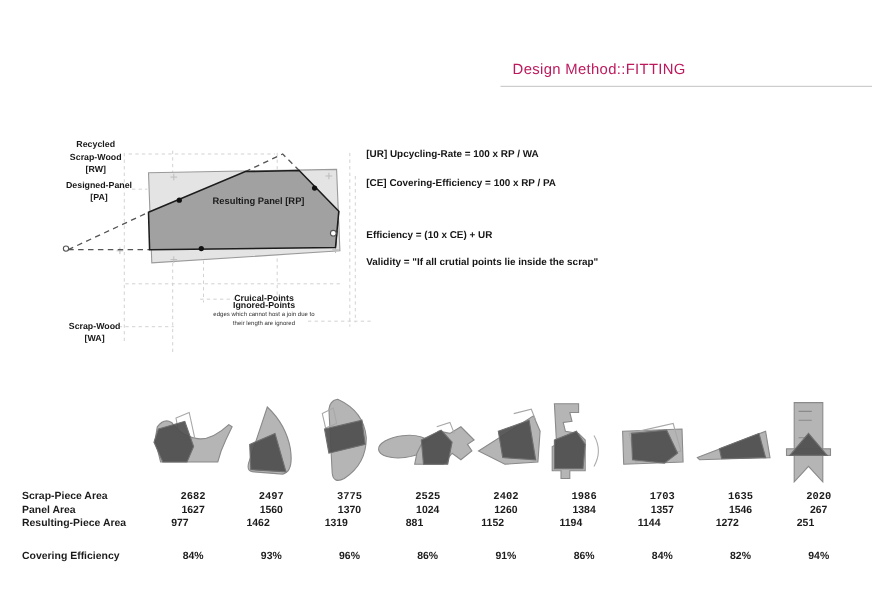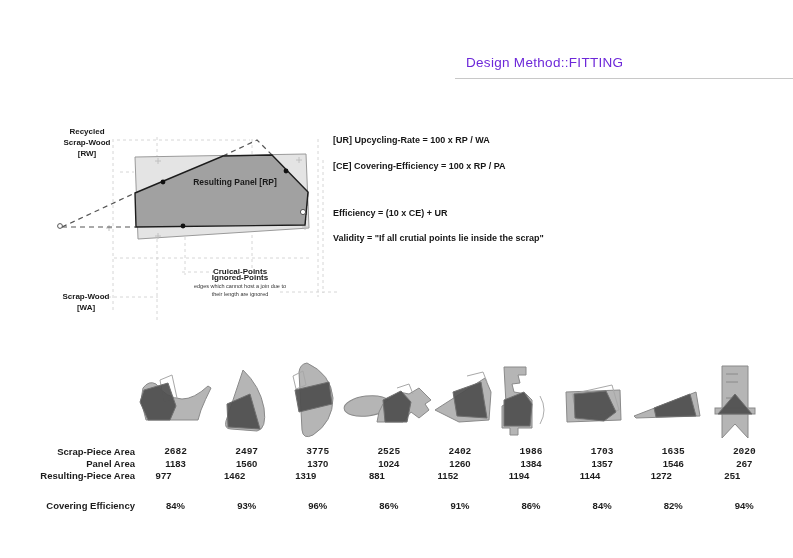--- a/index.html
+++ b/index.html
@@ -1,36 +1,36 @@
 <!DOCTYPE html>
 <html><head>
 <meta charset="utf-8">
 <style>
   html,body{margin:0;padding:0;background:#ffffff;}
   #page{position:relative;width:793px;height:558px;background:#ffffff;overflow:hidden;
         font-family:"Liberation Sans",sans-serif;color:#1a1a1a;}
   .abs{position:absolute;}
   
-  .title{font-size:13.5px;color:#6d28d9;letter-spacing:.3px;}
+  .title{font-size:13.5px;color:#be185d;letter-spacing:.3px;}
   .title-rule{height:1px;background:#c8c8c8;}
   
   .lbl{font-size:8px;font-weight:700;color:#191919;line-height:11px;text-align:center;}
   .note{font-size:5.5px;font-weight:400;color:#333;line-height:7.5px;text-align:center;}
   
   .formula{font-size:9px;font-weight:700;color:#161616;}
   
   .opt{display:flex;align-items:center;gap:7px;font-family:"Liberation Serif",serif;
        font-style:italic;color:#111;}
   .opt .txt{font-size:11.5px;white-space:nowrap;}
   .opt .sigma-col{display:flex;flex-direction:column;align-items:center;line-height:1;}
   .opt .lim{font-size:6.5px;font-style:italic;}
   .opt .sigma{font-size:24px;font-style:normal;line-height:22px;}
   sub{font-size:7px;}
   
-  .tlabel{font-size:9.5px;font-weight:700;text-align:right;width:115px;color:#1c1c1c;}
+  .tlabel{font-size:9.5px;font-weight:700;text-align:left;width:115px;color:#1c1c1c;}
   .trow{display:flex;width:640px;}
   .tcell{width:71.1px;text-align:center;font-size:9.5px;font-weight:700;color:#1c1c1c;
          flex:0 0 71.1px;}
   svg{display:block;}
 </style>
 </head>
 <body>
 
 <div id="page">
 
@@ -82,20 +82,24 @@
 
     <circle cx="263" cy="87" r="2.6" fill="#ffffff" stroke="#555555" stroke-width="1"></circle>
     <circle cx="20" cy="101" r="2.4" fill="#ffffff" stroke="#555555" stroke-width="1"></circle>
   </svg>
 
   <div class="abs lbl" style="left:41px;top:126px;width:92px;">
     <div>Recycled</div>
     <div>Scrap-Wood</div>
     <div>[RW]</div>
   </div>
+  <div class="abs lbl" style="left:41px;top:163px;width:98px;">
+    <div>Designed-Panel</div>
+    <div>[PA]</div>
+  </div>
   <div class="abs lbl" style="left:41px;top:291px;width:90px;">
     <div>Scrap-Wood</div>
     <div>[WA]</div>
   </div>
   <div class="abs lbl" style="left:180px;top:266px;width:120px;">Cruical-Points</div>
   <div class="abs" style="left:170px;top:272px;width:140px;">
     <div class="lbl">Ignored-Points</div>
     <div class="note">edges which cannot host a join due to</div>
     <div class="note">their length are ignored</div>
   </div>
@@ -166,21 +170,21 @@
       <div class="tcell">2497</div>
       <div class="tcell">3775</div>
       <div class="tcell">2525</div>
       <div class="tcell">2402</div>
       <div class="tcell">1986</div>
       <div class="tcell">1703</div>
       <div class="tcell">1635</div>
       <div class="tcell">2020</div>
     </div>
   <div class="abs trow" style="left:140px;top:458px;">
-      <div class="tcell">1183</div>
+      <div class="tcell">1627</div>
       <div class="tcell">1560</div>
       <div class="tcell">1370</div>
       <div class="tcell">1024</div>
       <div class="tcell">1260</div>
       <div class="tcell">1384</div>
       <div class="tcell">1357</div>
       <div class="tcell">1546</div>
       <div class="tcell">267</div>
     </div>
   <div class="abs trow" style="left:128px;top:470px;">

